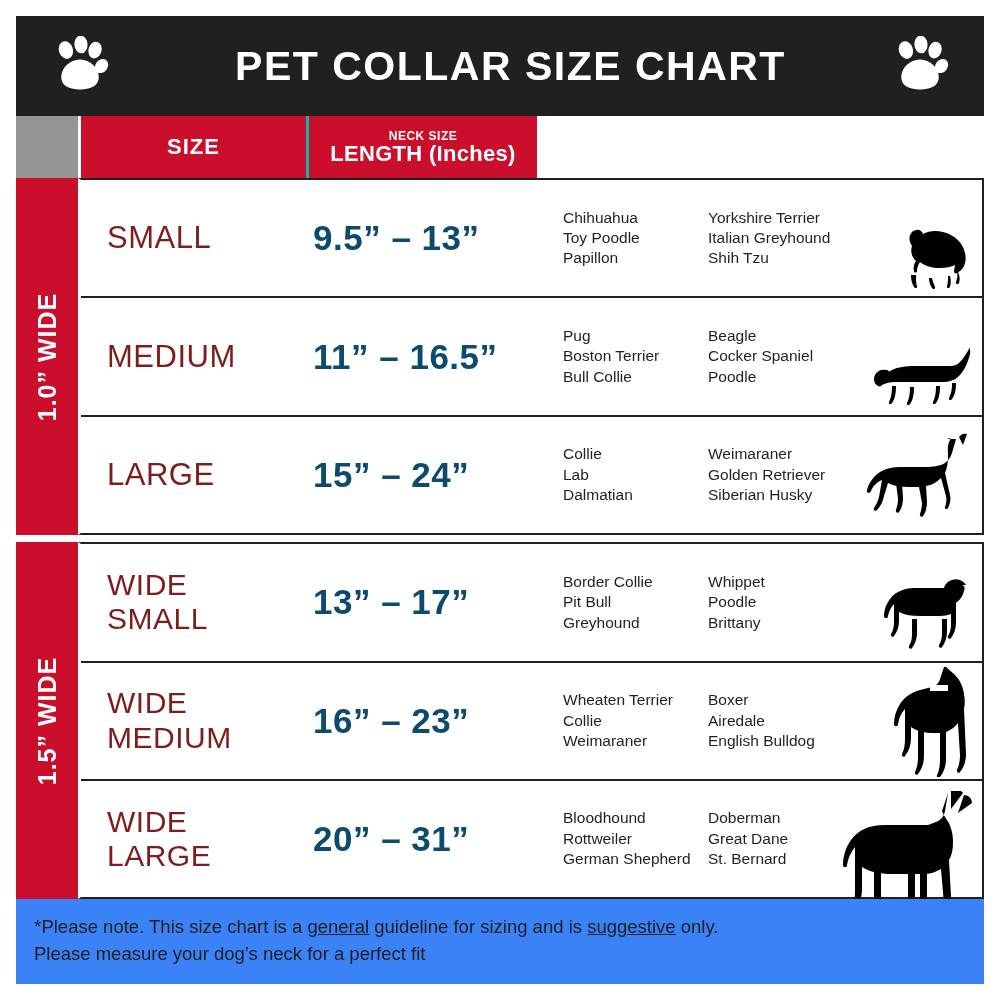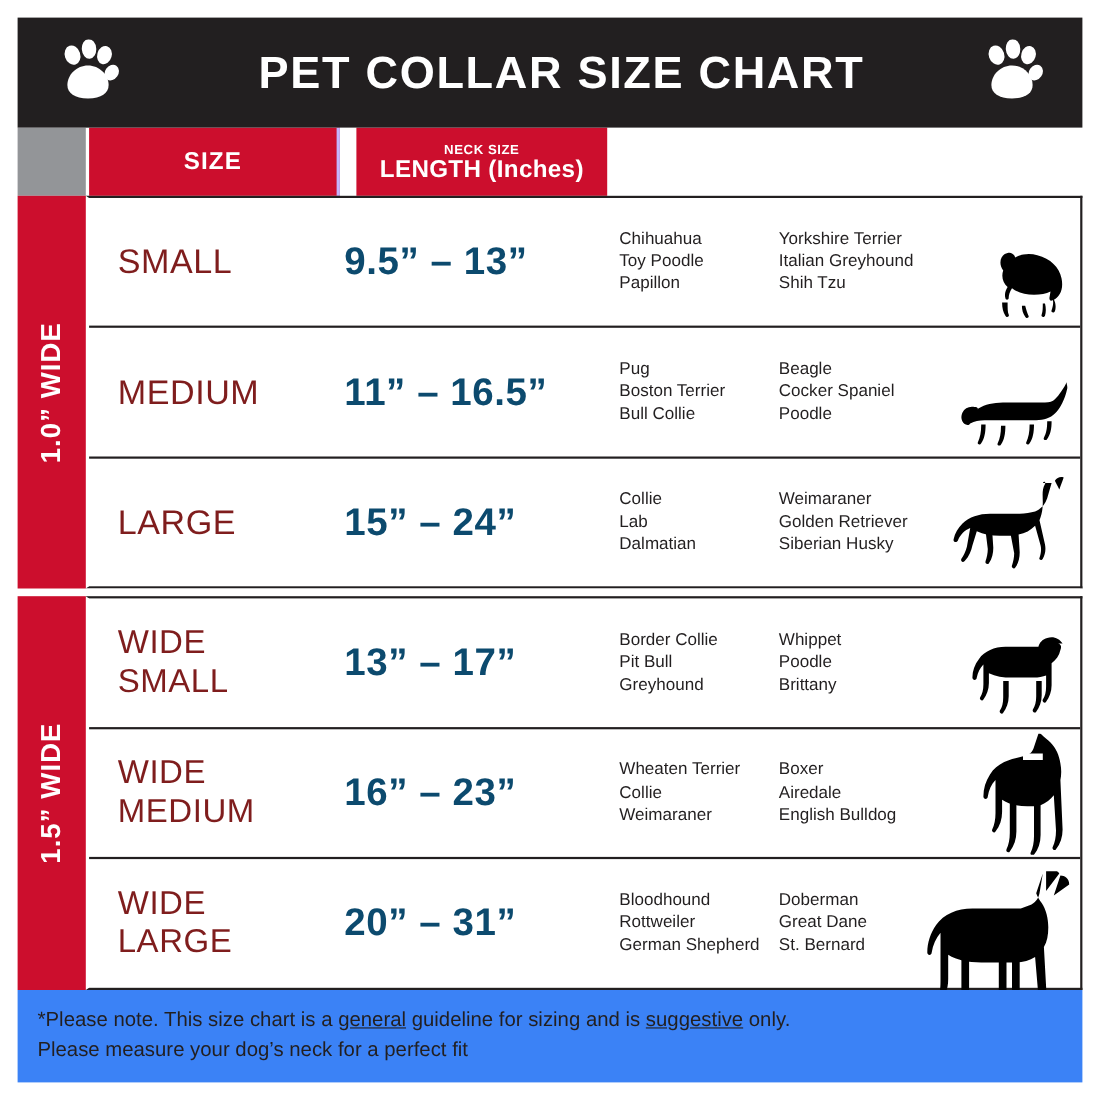--- a/index.html
+++ b/index.html
@@ -72,26 +72,26 @@
     border-right: 3px solid #ffffff;
   }
   .colhead .cell {
     background: #cc0e2d;
     color: #ffffff;
     display: flex;
     align-items: center;
     justify-content: center;
     flex-direction: column;
     font-weight: bold;
-    border-right: 3px solid #c4b5fd;
+    border-right: 3px solid #14b8a6;
     box-sizing: border-box;
   }
   .colhead .cell:last-child { border-right: none; }
   .c-size   { flex: 0 0 228px; font-size: 22px; letter-spacing: 1px; }
-  .c-length { flex: 0 0 228px; margin-left: 15px; }
+  .c-length { flex: 0 0 228px; }
   .c-breeds { flex: 1 1 auto; font-size: 22px; letter-spacing: 0.5px; }
   .len-small {
     font-size: 12px;
     font-weight: bold;
     letter-spacing: 0.5px;
     line-height: 1;
     margin-bottom: 1px;
   }
   .len-big {
     font-size: 22px;

